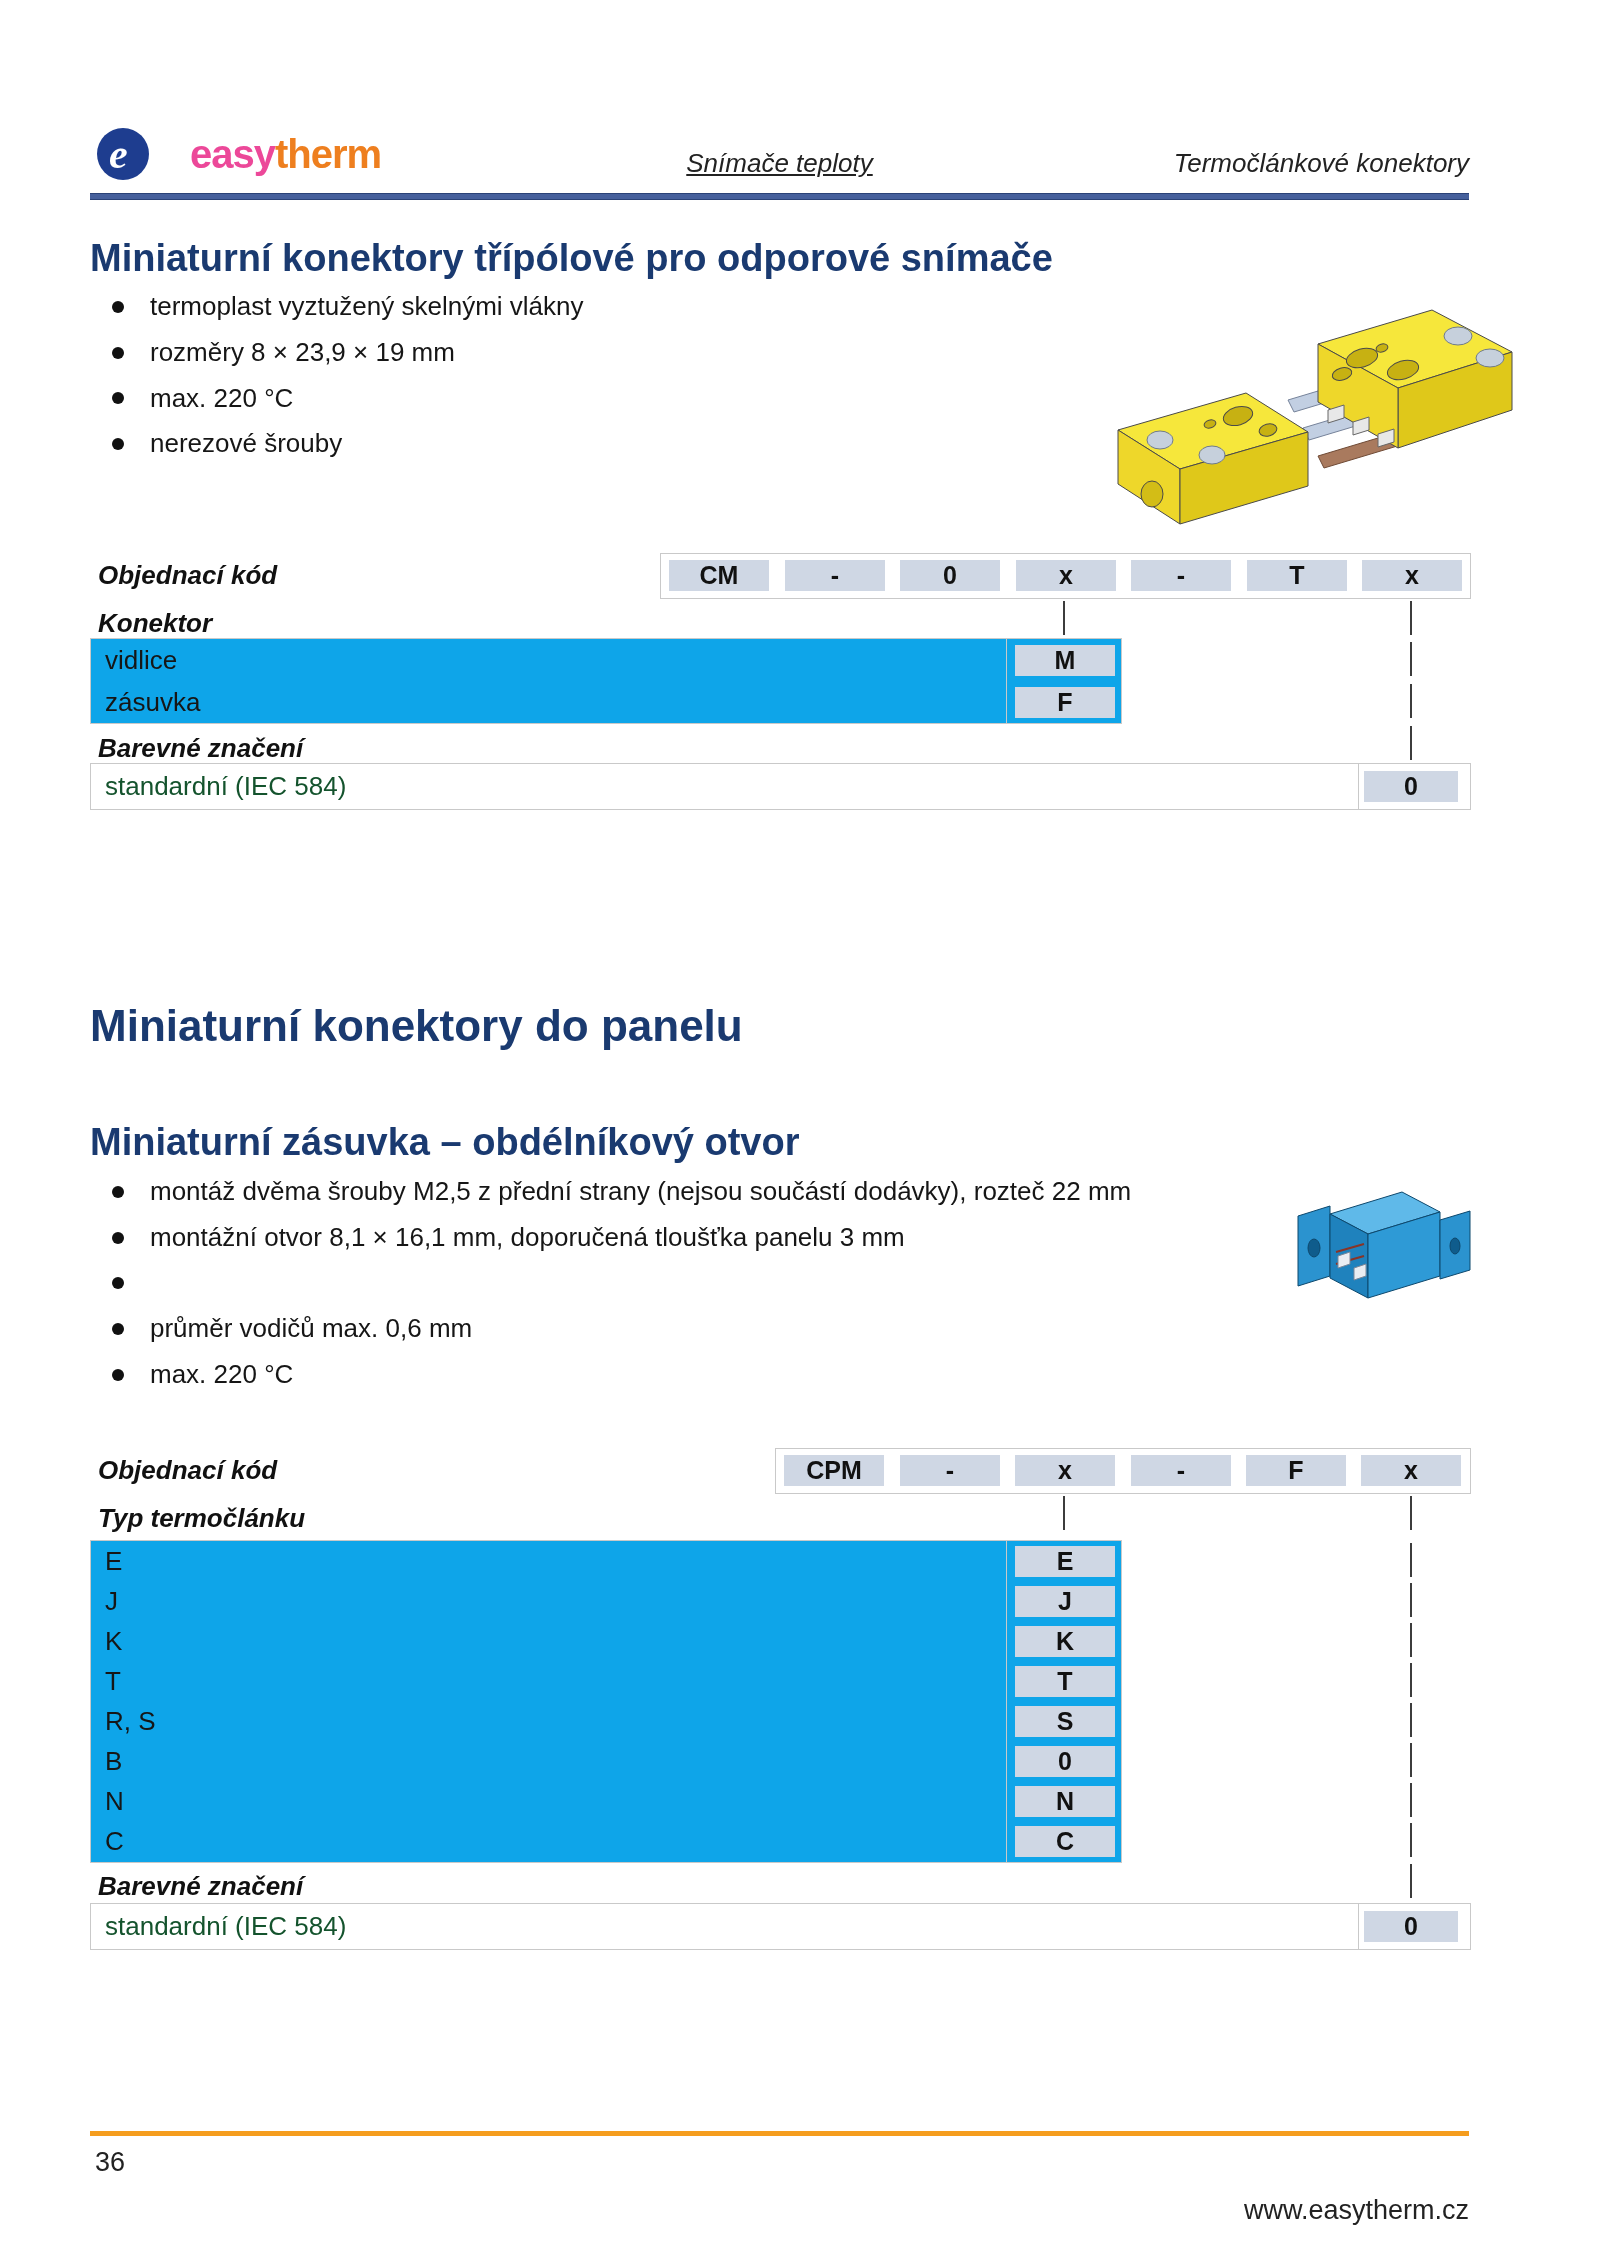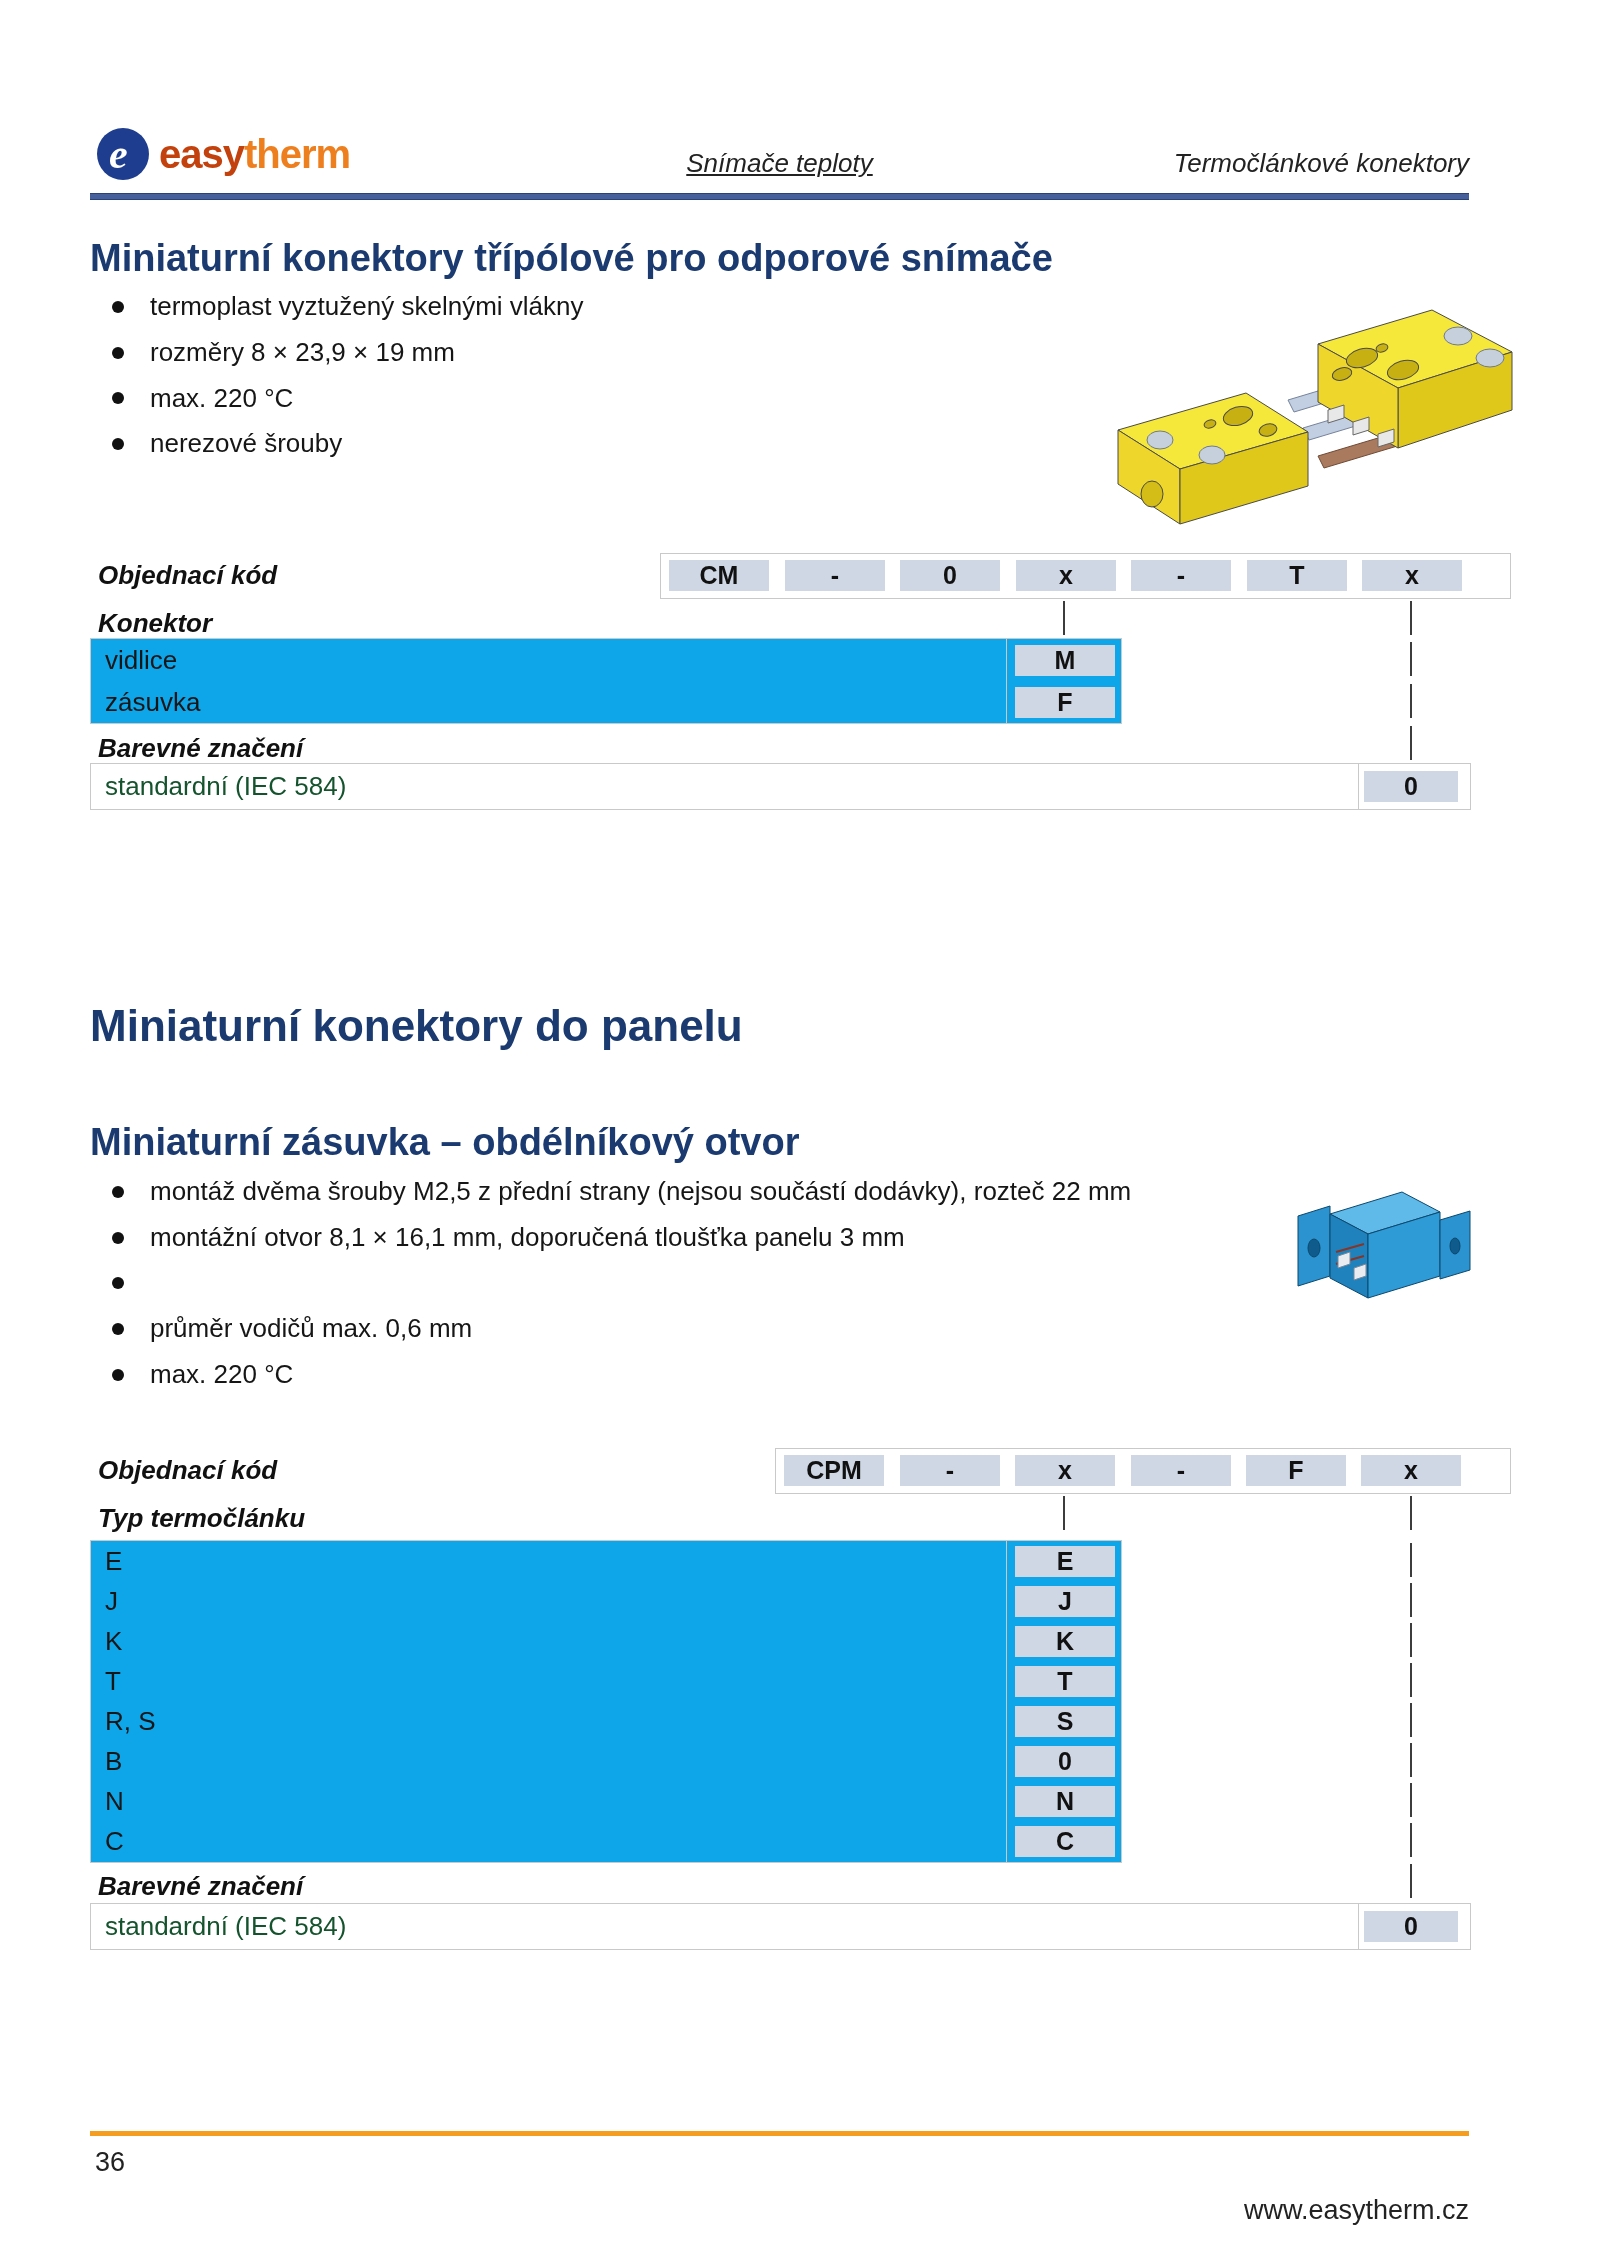--- a/index.html
+++ b/index.html
@@ -5,41 +5,41 @@
   html,body{margin:0;padding:0;background:#ffffff;}
   .page{
     position:relative;width:1600px;height:2263px;background:#ffffff;
     font-family:"Liberation Sans",sans-serif;color:#1a1a1a;overflow:hidden;
   }
   .abs{position:absolute;}
 
   
   .logo{left:95px;top:126px;display:flex;align-items:center;gap:8px;}
   .logo-text{font-size:40px;font-weight:bold;letter-spacing:-1px;line-height:1;}
-  .logo-easy{color:#c2410c;}
+  .logo-easy{color:#ec4899;margin-left:31px;}
   .logo-therm{color:#ee7f1f;}
   .hdr-italic{top:148px;left:90px;width:1379px;font-size:26px;font-style:italic;color:#222;}
   .hdr-center{text-align:center;text-decoration:underline;}
   .hdr-right{text-align:right;}
   .hdr-rule{left:90px;top:193px;width:1379px;height:5px;background:#46609c;border-top:1px solid #2b4277;border-bottom:1px solid #2b4277;}
 
   
   .h-blue{color:#1a3a70;font-weight:bold;line-height:1.1;}
   .s1-title{left:90px;top:238px;font-size:38px;}
   .s2-title{left:90px;top:1002px;font-size:44px;}
   .s2-sub{left:90px;top:1122px;font-size:38px;}
   ul.bullets{list-style:none;margin:12px;padding:0;}
   ul.bullets li{display:flex;align-items:center;height:45.7px;font-size:26px;color:#161616;}
   .dot{width:12px;height:12px;border-radius:50%;background:#111;margin:0 26px 0 10px;flex:0 0 12px;}
   .bl1{left:90px;top:272px;width:1000px;}
   .bl2{left:90px;top:1157px;width:1180px;}
 
   
   .lab-bi{font-size:26px;font-weight:bold;font-style:italic;color:#111;}
-  .code-box{background:#fff;border:1px solid #c9c9c9;height:44px;padding-left:40px;}
+  .code-box{background:#fff;border:1px solid #c9c9c9;height:44px;}
   .code-cell{position:absolute;top:6px;width:100px;height:31px;background:#cfd7e4;
     display:flex;align-items:center;justify-content:center;font-size:25px;font-weight:bold;color:#111;}
   .t1-cells .k0{left:8px;}  .t1-cells .k1{left:124px;} .t1-cells .k2{left:239px;}
   .t1-cells .k3{left:355px;}.t1-cells .k4{left:470px;} .t1-cells .k5{left:586px;}
   .t1-cells .k6{left:701px;}
   .t2-cells .k0{left:8px;}  .t2-cells .k1{left:124px;} .t2-cells .k2{left:239px;}
   .t2-cells .k3{left:355px;}.t2-cells .k4{left:470px;} .t2-cells .k5{left:585px;}
   .pipe{position:absolute;width:2px;height:34px;background:#3c3c3c;}
   .rows-box{background:#0ea5e9;border:1px solid #c9c9c9;display:flex;flex-direction:column;}
   .rows-box .vdiv{position:absolute;left:915px;top:0;bottom:0;width:1px;background:#c9c9c9;}

